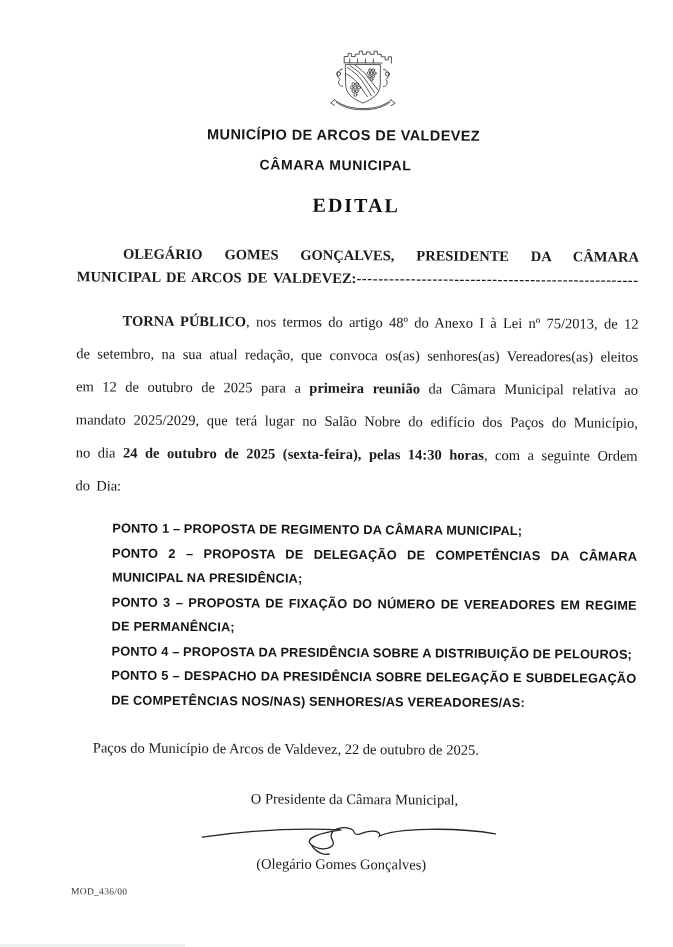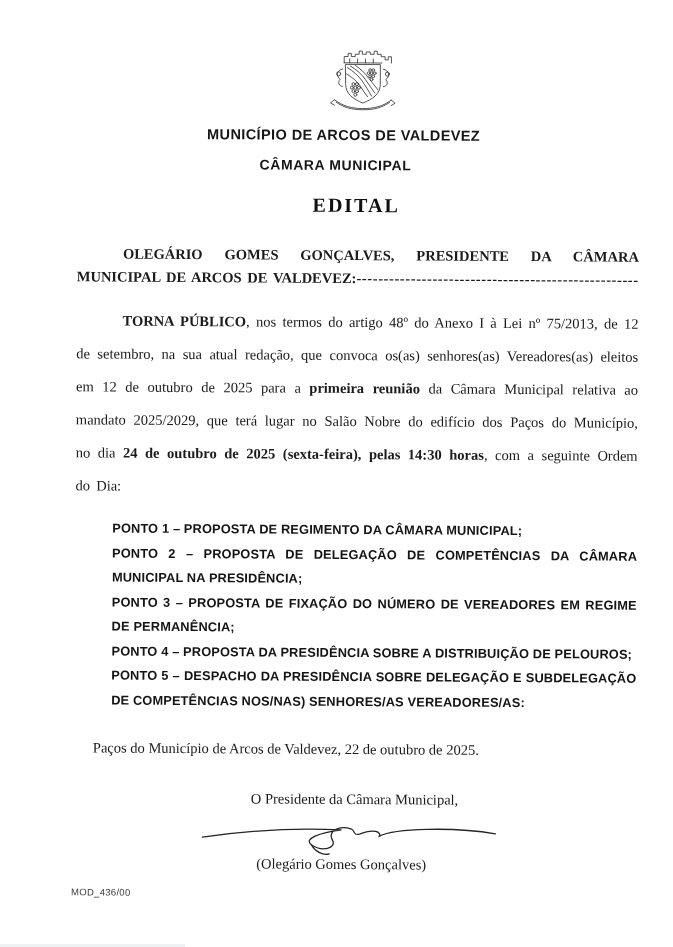--- a/index.html
+++ b/index.html
@@ -28,21 +28,21 @@
           font-size:12.8px;line-height:24.5px;letter-spacing:.15px;color:#141414;}
   .point{text-align:justify;}
 
   .place-date{margin:27px 60px 0 97px;font-family:"Liberation Serif",serif;font-size:14.5px;}
 
   .sig-block{margin-top:33px;text-align:center;font-family:"Liberation Serif",serif;font-size:14.5px;}
   .sig-title{transform:translateX(9px);}
   .sig-scribble{margin:8px auto 0;width:300px;height:42px;transform:translateX(4px);display:block;}
   .sig-name{margin-top:-2px;transform:translateX(-4px);font-size:14.5px;}
 
-  .form-code{position:absolute;left:76px;top:888px;font-family:Liberation Sans, sans-serif;
+  .form-code{position:absolute;left:76px;top:888px;font-family:Liberation Serif, serif;
              font-size:9.5px;color:#3a3a3a;letter-spacing:.3px;}
   .scan-edge{position:absolute;left:0;bottom:0;width:185px;height:3px;background:#edf1f1;}
 </style>
 </head>
 <body>
 
 <div class="stage">
   <div class="sheet">
 
     <div class="crest-wrap">

